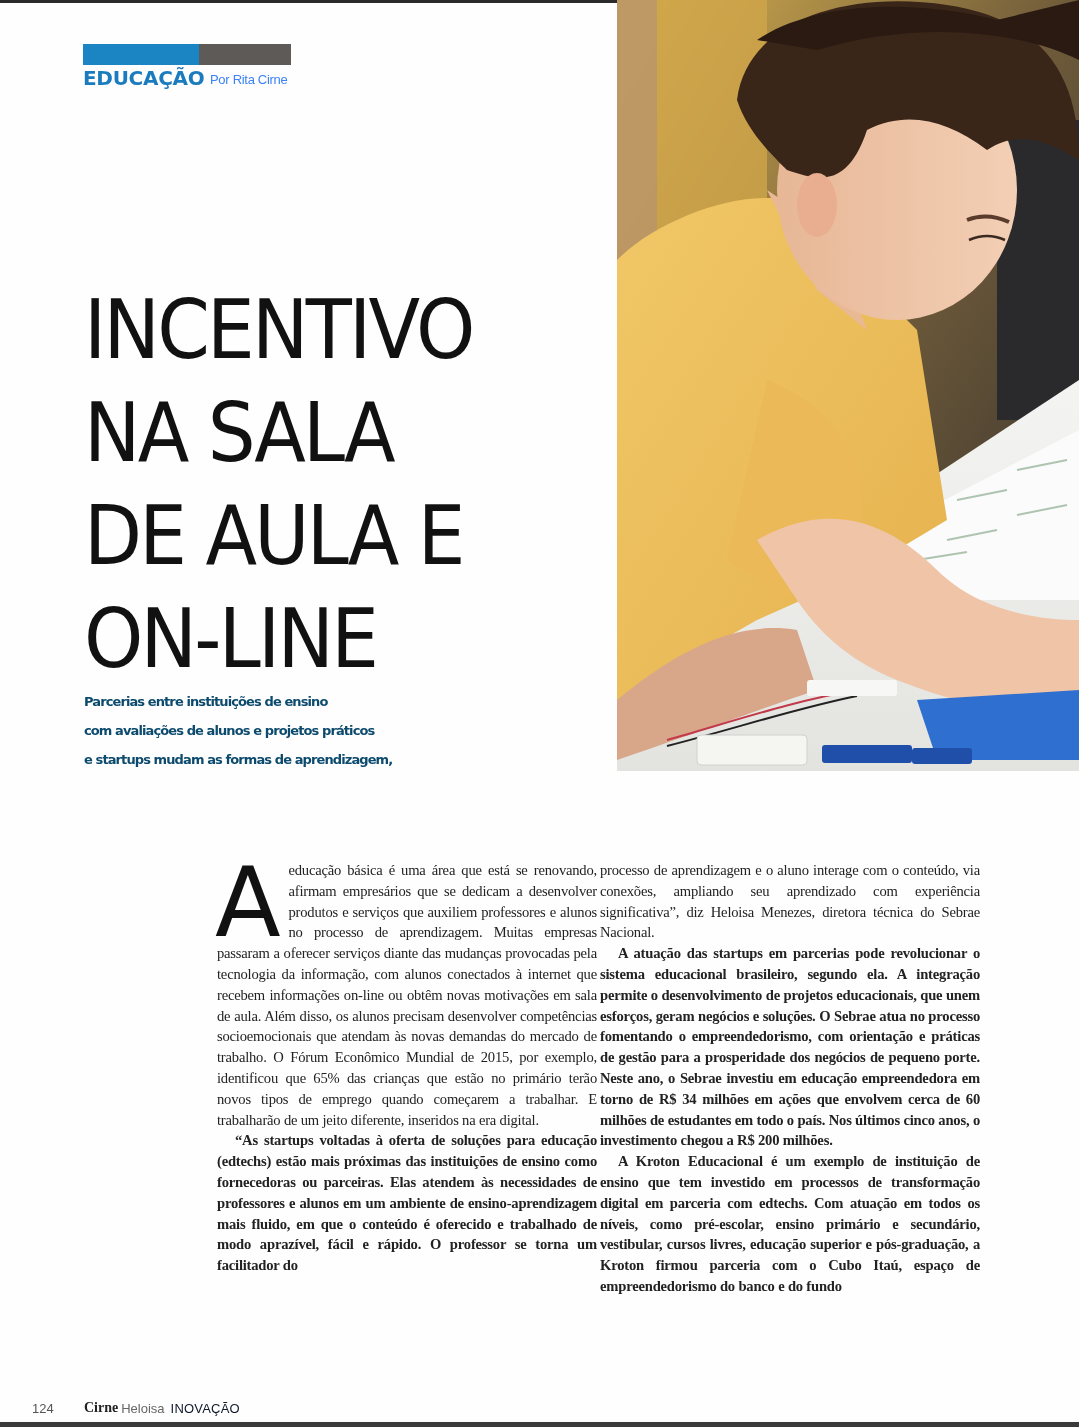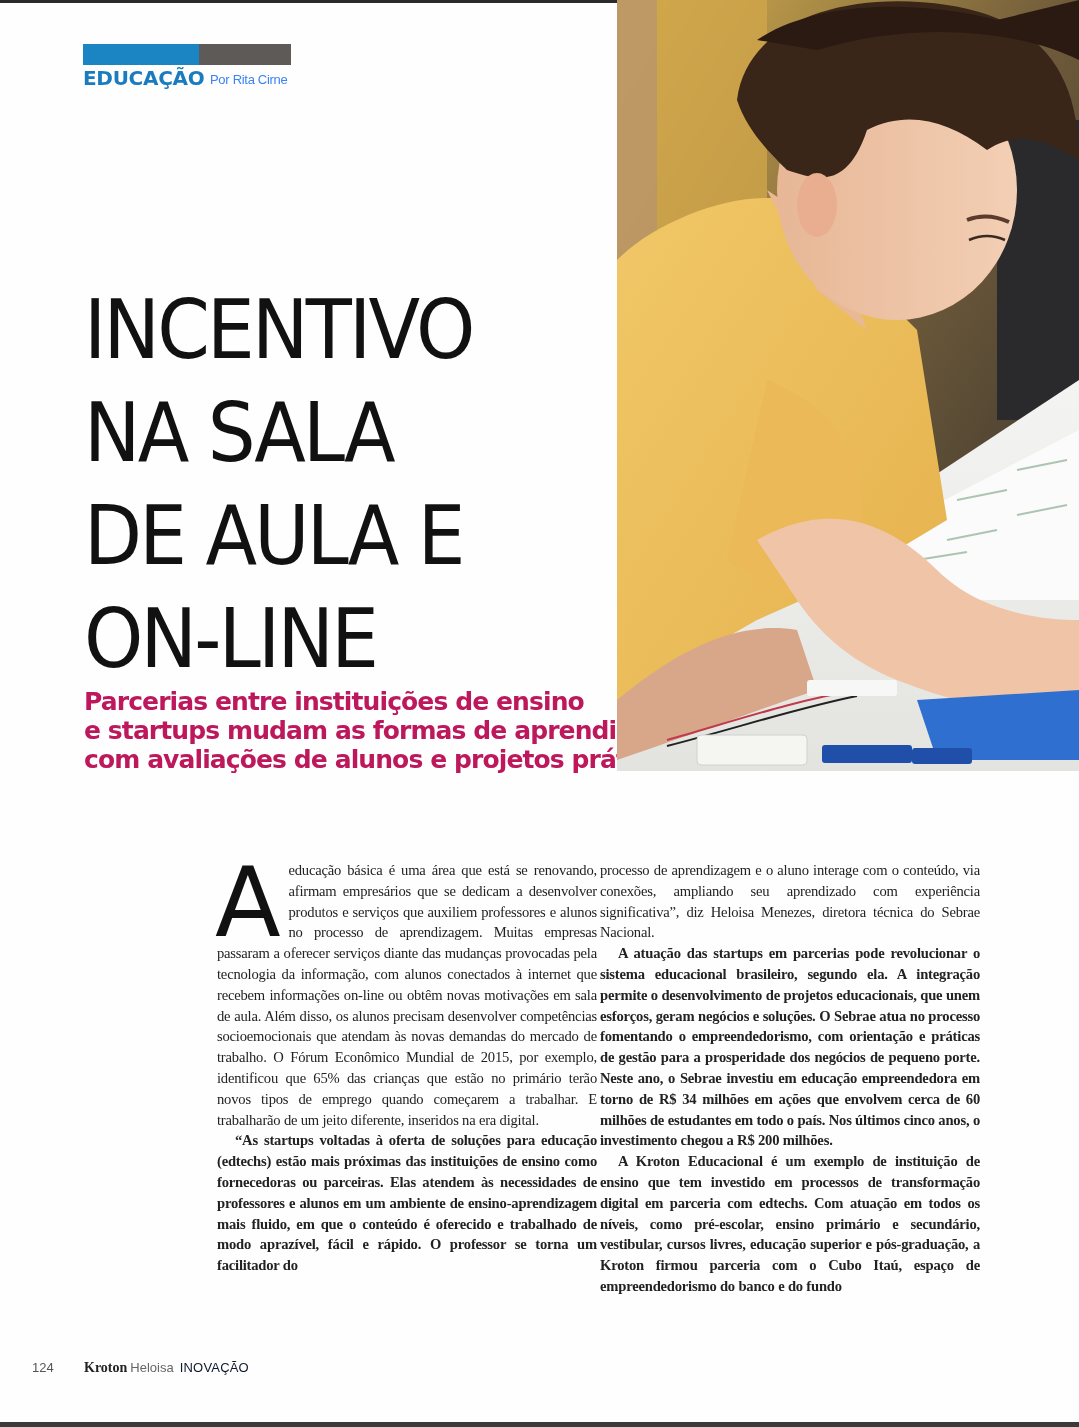--- a/index.html
+++ b/index.html
@@ -6,30 +6,30 @@
   body{width:1079px;height:1427px;background:#fdfefd;position:relative;overflow:hidden;font-family:"Liberation Serif",serif;color:#1a1a1a;}
   .topbar{position:absolute;left:0;top:0;width:1079px;height:3px;background:#2b2b2b;}
   .botbar{position:absolute;left:0;bottom:0;width:1079px;height:5px;background:#3a3a3a;}
   .sec-bar{position:absolute;left:83px;top:44px;height:21px;width:208px;display:flex;}
   .sec-bar .blue{width:116px;background:#1b85c4;}
   .sec-bar .gray{flex:1;background:#5e5a57;}
   .sec-label{position:absolute;left:83px;top:66px;font-family:"DejaVu Sans",sans-serif;font-weight:bold;font-size:20px;color:#1b7bbf;letter-spacing:-0.3px;}
   .byline{position:absolute;left:210px;top:72px;font-family:"Liberation Sans",sans-serif;font-size:13px;color:#3b82f6;letter-spacing:-0.3px;}
   .headline{position:absolute;left:84px;top:278px;width:520px;font-family:"DejaVu Sans",sans-serif;font-weight:200;font-size:82px;line-height:103px;color:#111;letter-spacing:-3px;transform:scaleX(0.92);transform-origin:left top;}
   .headline div{white-space:nowrap;font-weight:normal;-webkit-text-stroke:0;}
-  .deck{position:absolute;left:84px;top:687px;width:520px;font-family:"DejaVu Sans",sans-serif;font-weight:bold;font-size:25px;line-height:29px;color:#be185d;letter-spacing:-0.9px;}
+  .deck{position:absolute;left:84px;top:687px;width:520px;font-family:"DejaVu Sans",sans-serif;font-weight:bold;font-size:13px;line-height:29px;color:#0c4a6e;letter-spacing:-0.9px;}
   .deck div{white-space:nowrap;}
   .photo{position:absolute;left:617px;top:0;width:462px;height:771px;overflow:hidden;background:#e9e6dd;}
   .col{position:absolute;top:860px;width:380px;font-size:14.6px;line-height:20.8px;text-align:justify;color:#222;letter-spacing:-0.2px;}
   .col1{left:217px;}
   .col2{left:600px;}
   .col p{margin:0;}
   .col p.indent{text-indent:18px;font-weight:bold;}
   .dropcap{float:left;font-family:"DejaVu Sans",sans-serif;font-weight:normal;font-size:96px;line-height:78px;margin:4px 8px 0 -2px;color:#111;}
-  .footer{position:absolute;top:1360px;left:32px;font-family:"Liberation Sans",sans-serif;font-size:13px;color:#555;display:flex;align-items:flex-start;}
+  .footer{position:absolute;top:1400px;left:32px;font-family:"Liberation Sans",sans-serif;font-size:13px;color:#555;display:flex;align-items:center;}
   .footer .pg{width:52px;}
   .footer .brand{font-family:"Liberation Serif",serif;font-weight:bold;color:#222;font-size:14px;margin-right:3px;}
   .footer .esp{color:#666;margin-right:6px;}
   .footer .sect{color:#0f172a;letter-spacing:0.2px;}
 </style>
 </head>
 <body>
 
 <div class="topbar"></div>
 
@@ -42,22 +42,22 @@
 
 <div class="headline">
   <div>INCENTIVO</div>
   <div>NA SALA</div>
   <div>DE AULA E</div>
   <div>ON-LINE</div>
 </div>
 
 <div class="deck">
   <div>Parcerias entre instituições de ensino</div>
+  <div>com avaliações de alunos e projetos práticos</div>
   <div>e startups mudam as formas de aprendizagem,</div>
-  <div>com avaliações de alunos e projetos práticos</div>
 </div>
 
 <div class="photo">
   <svg width="462" height="771" viewBox="0 0 462 771" xmlns="http://www.w3.org/2000/svg">
     <defs>
       <linearGradient id="bg" x1="0" y1="0" x2="1" y2="1">
         <stop offset="0" stop-color="#d9b24f"></stop>
         <stop offset="0.5" stop-color="#6e5a3a"></stop>
         <stop offset="1" stop-color="#2c2a2a"></stop>
       </linearGradient>
@@ -127,18 +127,18 @@
 </div>
 
 <div class="col col2">
   <p>processo de aprendizagem e o aluno interage com o conteúdo, via conexões, ampliando seu aprendizado com experiência significativa”, diz Heloisa Menezes, diretora técnica do Sebrae Nacional.</p>
   <p class="indent">A atuação das startups em parcerias pode revolucionar o sistema educacional brasileiro, segundo ela. A integração permite o desenvolvimento de projetos educacionais, que unem esforços, geram negócios e soluções. O Sebrae atua no processo fomentando o empreendedorismo, com orientação e práticas de gestão para a prosperidade dos negócios de pequeno porte. Neste ano, o Sebrae investiu em educação empreendedora em torno de R$ 34 milhões em ações que envolvem cerca de 60 milhões de estudantes em todo o país. Nos últimos cinco anos, o investimento chegou a R$ 200 milhões.</p>
   <p class="indent">A Kroton Educacional é um exemplo de instituição de ensino que tem investido em processos de transformação digital em parceria com edtechs. Com atuação em todos os níveis, como pré-escolar, ensino primário e secundário, vestibular, cursos livres, educação superior e pós-graduação, a Kroton firmou parceria com o Cubo Itaú, espaço de empreendedorismo do banco e do fundo</p>
 </div>
 
 <div class="footer">
   <span class="pg">124</span>
-  <span class="brand">Kroton</span>
+  <span class="brand">Cirne</span>
   <span class="esp">Heloisa</span>
   <span class="sect">INOVAÇÃO</span>
 </div>
 
 <div class="botbar"></div>
 
 </body></html>

